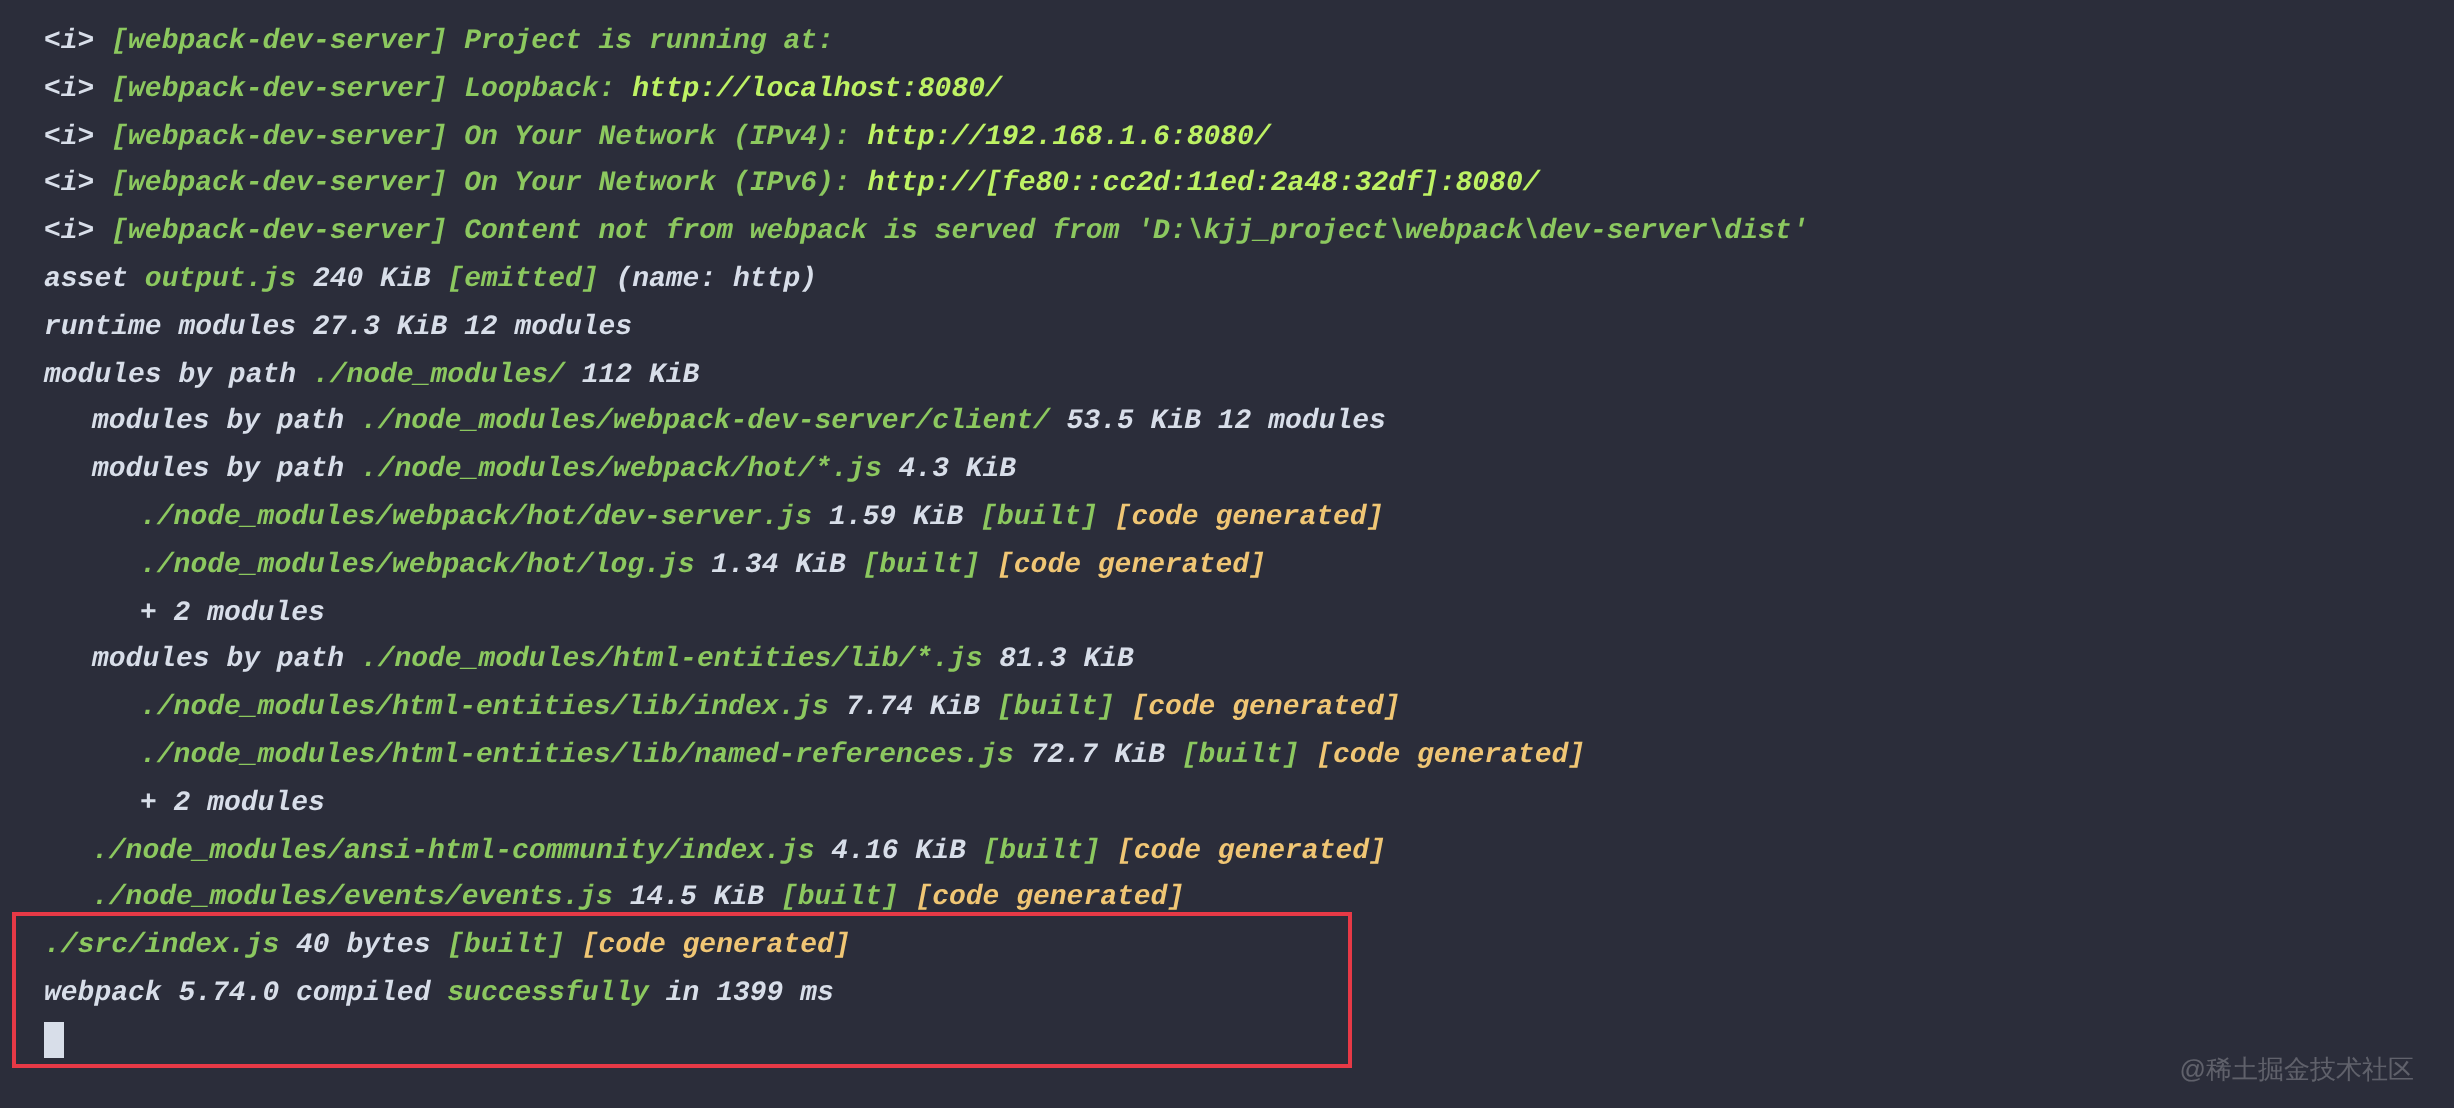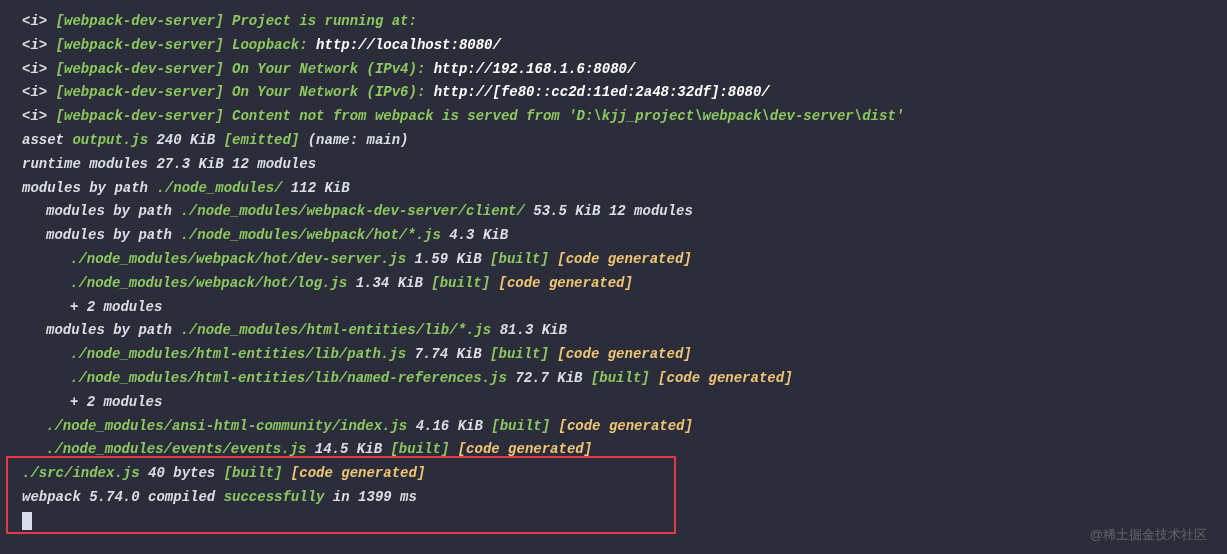--- a/index.html
+++ b/index.html
@@ -12,21 +12,21 @@
       padding: 10px 0 10px 22px;
       font-weight: bold;
       width: 1227px;
       height: 554px;
       position: relative;
       overflow: hidden;
     }
     .line { white-space: pre; font-style: italic; }
     .white { color: #d8dee9; }
     .green { color: #8cc85f; }
-    .cyan { color: #ffffff; }
+    .cyan { color: #bef264; }
     .yellow { color: #f0c674; }
     .indent1 { padding-left: 24px; }
     .indent2 { padding-left: 48px; }
     .highlight-box {
       position: absolute;
       border: 2px solid #e63946;
       background: transparent;
       left: 6px;
       top: 456px;
       width: 670px;
@@ -52,30 +52,30 @@
     }
   </style>
 </head>
 <body>
 
 <div class="line"><span class="white">&lt;i&gt;</span><span> </span><span class="green">[webpack-dev-server]</span><span> </span><span class="green">Project is running at:</span></div>
 <div class="line"><span class="white">&lt;i&gt;</span><span> </span><span class="green">[webpack-dev-server]</span><span> </span><span class="green">Loopback: </span><span class="cyan">http://localhost:8080/</span></div>
 <div class="line"><span class="white">&lt;i&gt;</span><span> </span><span class="green">[webpack-dev-server]</span><span> </span><span class="green">On Your Network (IPv4): </span><span class="cyan">http://192.168.1.6:8080/</span></div>
 <div class="line"><span class="white">&lt;i&gt;</span><span> </span><span class="green">[webpack-dev-server]</span><span> </span><span class="green">On Your Network (IPv6): </span><span class="cyan">http://[fe80::cc2d:11ed:2a48:32df]:8080/</span></div>
 <div class="line"><span class="white">&lt;i&gt;</span><span> </span><span class="green">[webpack-dev-server]</span><span> </span><span class="green">Content not from webpack is served from </span><span class="green">'D:\kjj_project\webpack\dev-server\dist'</span></div>
-<div class="line"><span class="white">asset </span><span class="green">output.js</span><span class="white"> 240 KiB </span><span class="green">[emitted]</span><span class="white"> (name: main)</span></div>
+<div class="line"><span class="white">asset </span><span class="green">output.js</span><span class="white"> 240 KiB </span><span class="green">[emitted]</span><span class="white"> (name: http)</span></div>
 <div class="line white">runtime modules 27.3 KiB 12 modules</div>
 <div class="line"><span class="white">modules by path </span><span class="green">./node_modules/</span><span class="white"> 112 KiB</span></div>
 <div class="line indent1"><span class="white">modules by path </span><span class="green">./node_modules/webpack-dev-server/client/</span><span class="white"> 53.5 KiB 12 modules</span></div>
 <div class="line indent1"><span class="white">modules by path </span><span class="green">./node_modules/webpack/hot/*.js</span><span class="white"> 4.3 KiB</span></div>
 <div class="line indent2"><span class="green">./node_modules/webpack/hot/dev-server.js</span><span class="white"> 1.59 KiB </span><span class="green">[built]</span><span> </span><span class="yellow">[code generated]</span></div>
 <div class="line indent2"><span class="green">./node_modules/webpack/hot/log.js</span><span class="white"> 1.34 KiB </span><span class="green">[built]</span><span> </span><span class="yellow">[code generated]</span></div>
 <div class="line indent2 white">+ 2 modules</div>
 <div class="line indent1"><span class="white">modules by path </span><span class="green">./node_modules/html-entities/lib/*.js</span><span class="white"> 81.3 KiB</span></div>
-<div class="line indent2"><span class="green">./node_modules/html-entities/lib/path.js</span><span class="white"> 7.74 KiB </span><span class="green">[built]</span><span> </span><span class="yellow">[code generated]</span></div>
+<div class="line indent2"><span class="green">./node_modules/html-entities/lib/index.js</span><span class="white"> 7.74 KiB </span><span class="green">[built]</span><span> </span><span class="yellow">[code generated]</span></div>
 <div class="line indent2"><span class="green">./node_modules/html-entities/lib/named-references.js</span><span class="white"> 72.7 KiB </span><span class="green">[built]</span><span> </span><span class="yellow">[code generated]</span></div>
 <div class="line indent2 white">+ 2 modules</div>
 <div class="line indent1"><span class="green">./node_modules/ansi-html-community/index.js</span><span class="white"> 4.16 KiB </span><span class="green">[built]</span><span> </span><span class="yellow">[code generated]</span></div>
 <div class="line indent1"><span class="green">./node_modules/events/events.js</span><span class="white"> 14.5 KiB </span><span class="green">[built]</span><span> </span><span class="yellow">[code generated]</span></div>
 <div class="line"><span class="green">./src/index.js</span><span class="white"> 40 bytes </span><span class="green">[built]</span><span> </span><span class="yellow">[code generated]</span></div>
 <div class="line"><span class="white">webpack 5.74.0 compiled </span><span class="green">successfully</span><span class="white"> in 1399 ms</span></div>
 <div class="line"><span class="cursor"></span></div>
 
 <div class="highlight-box"></div>
 

